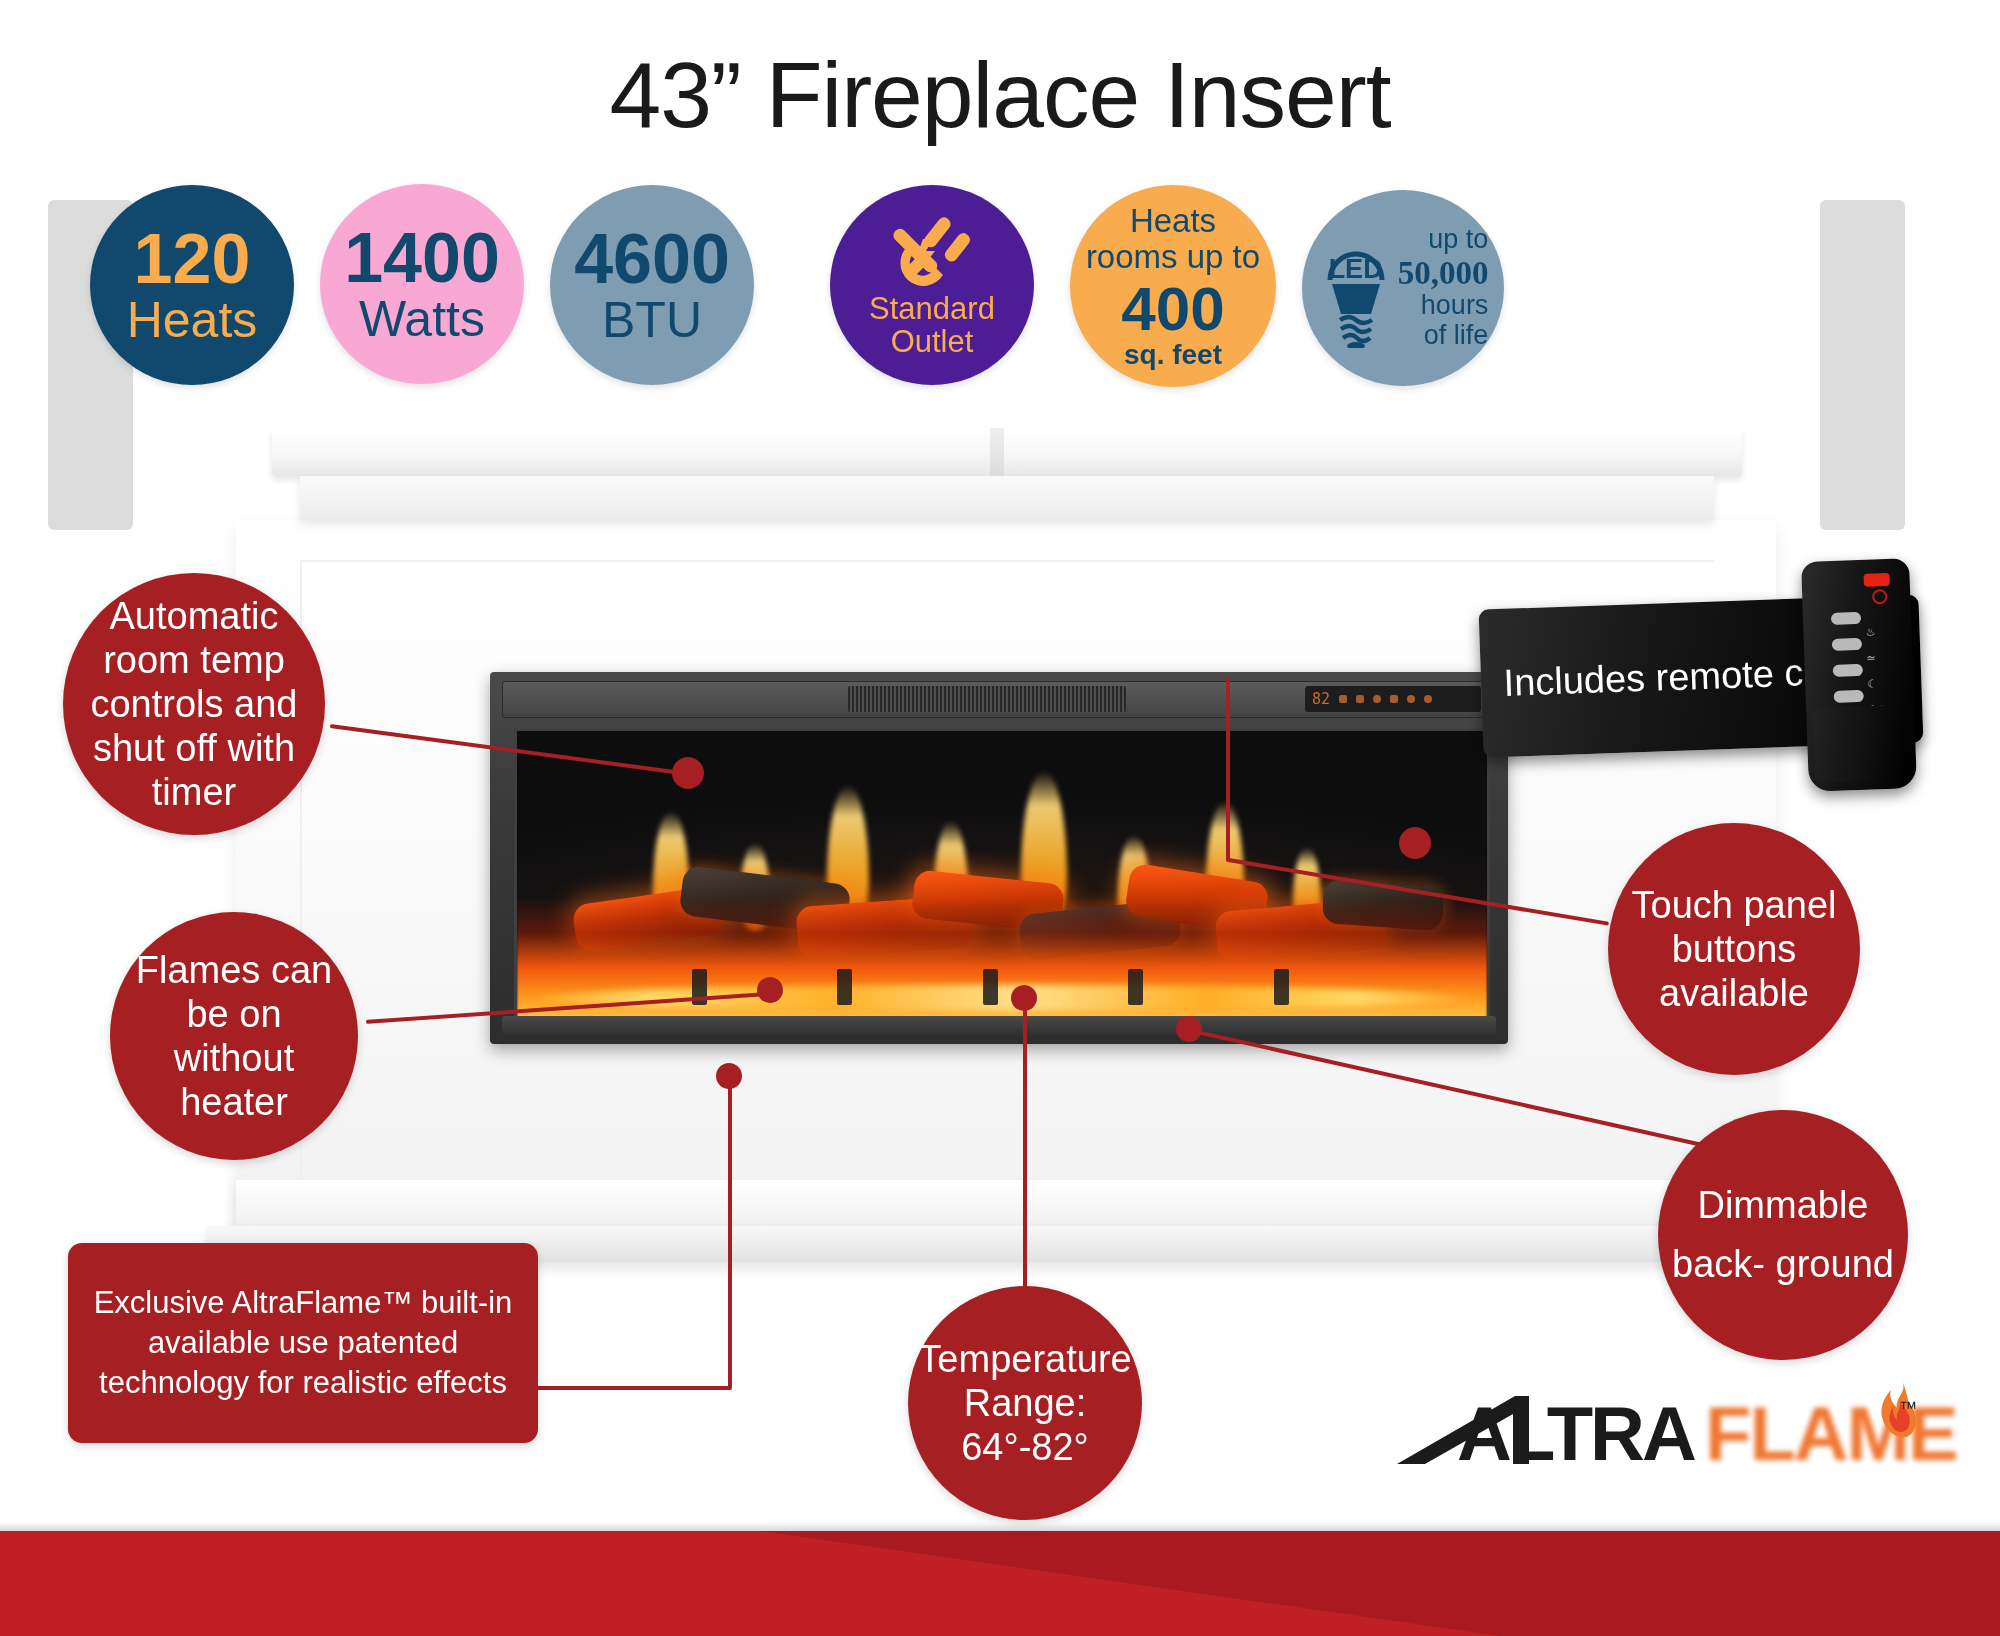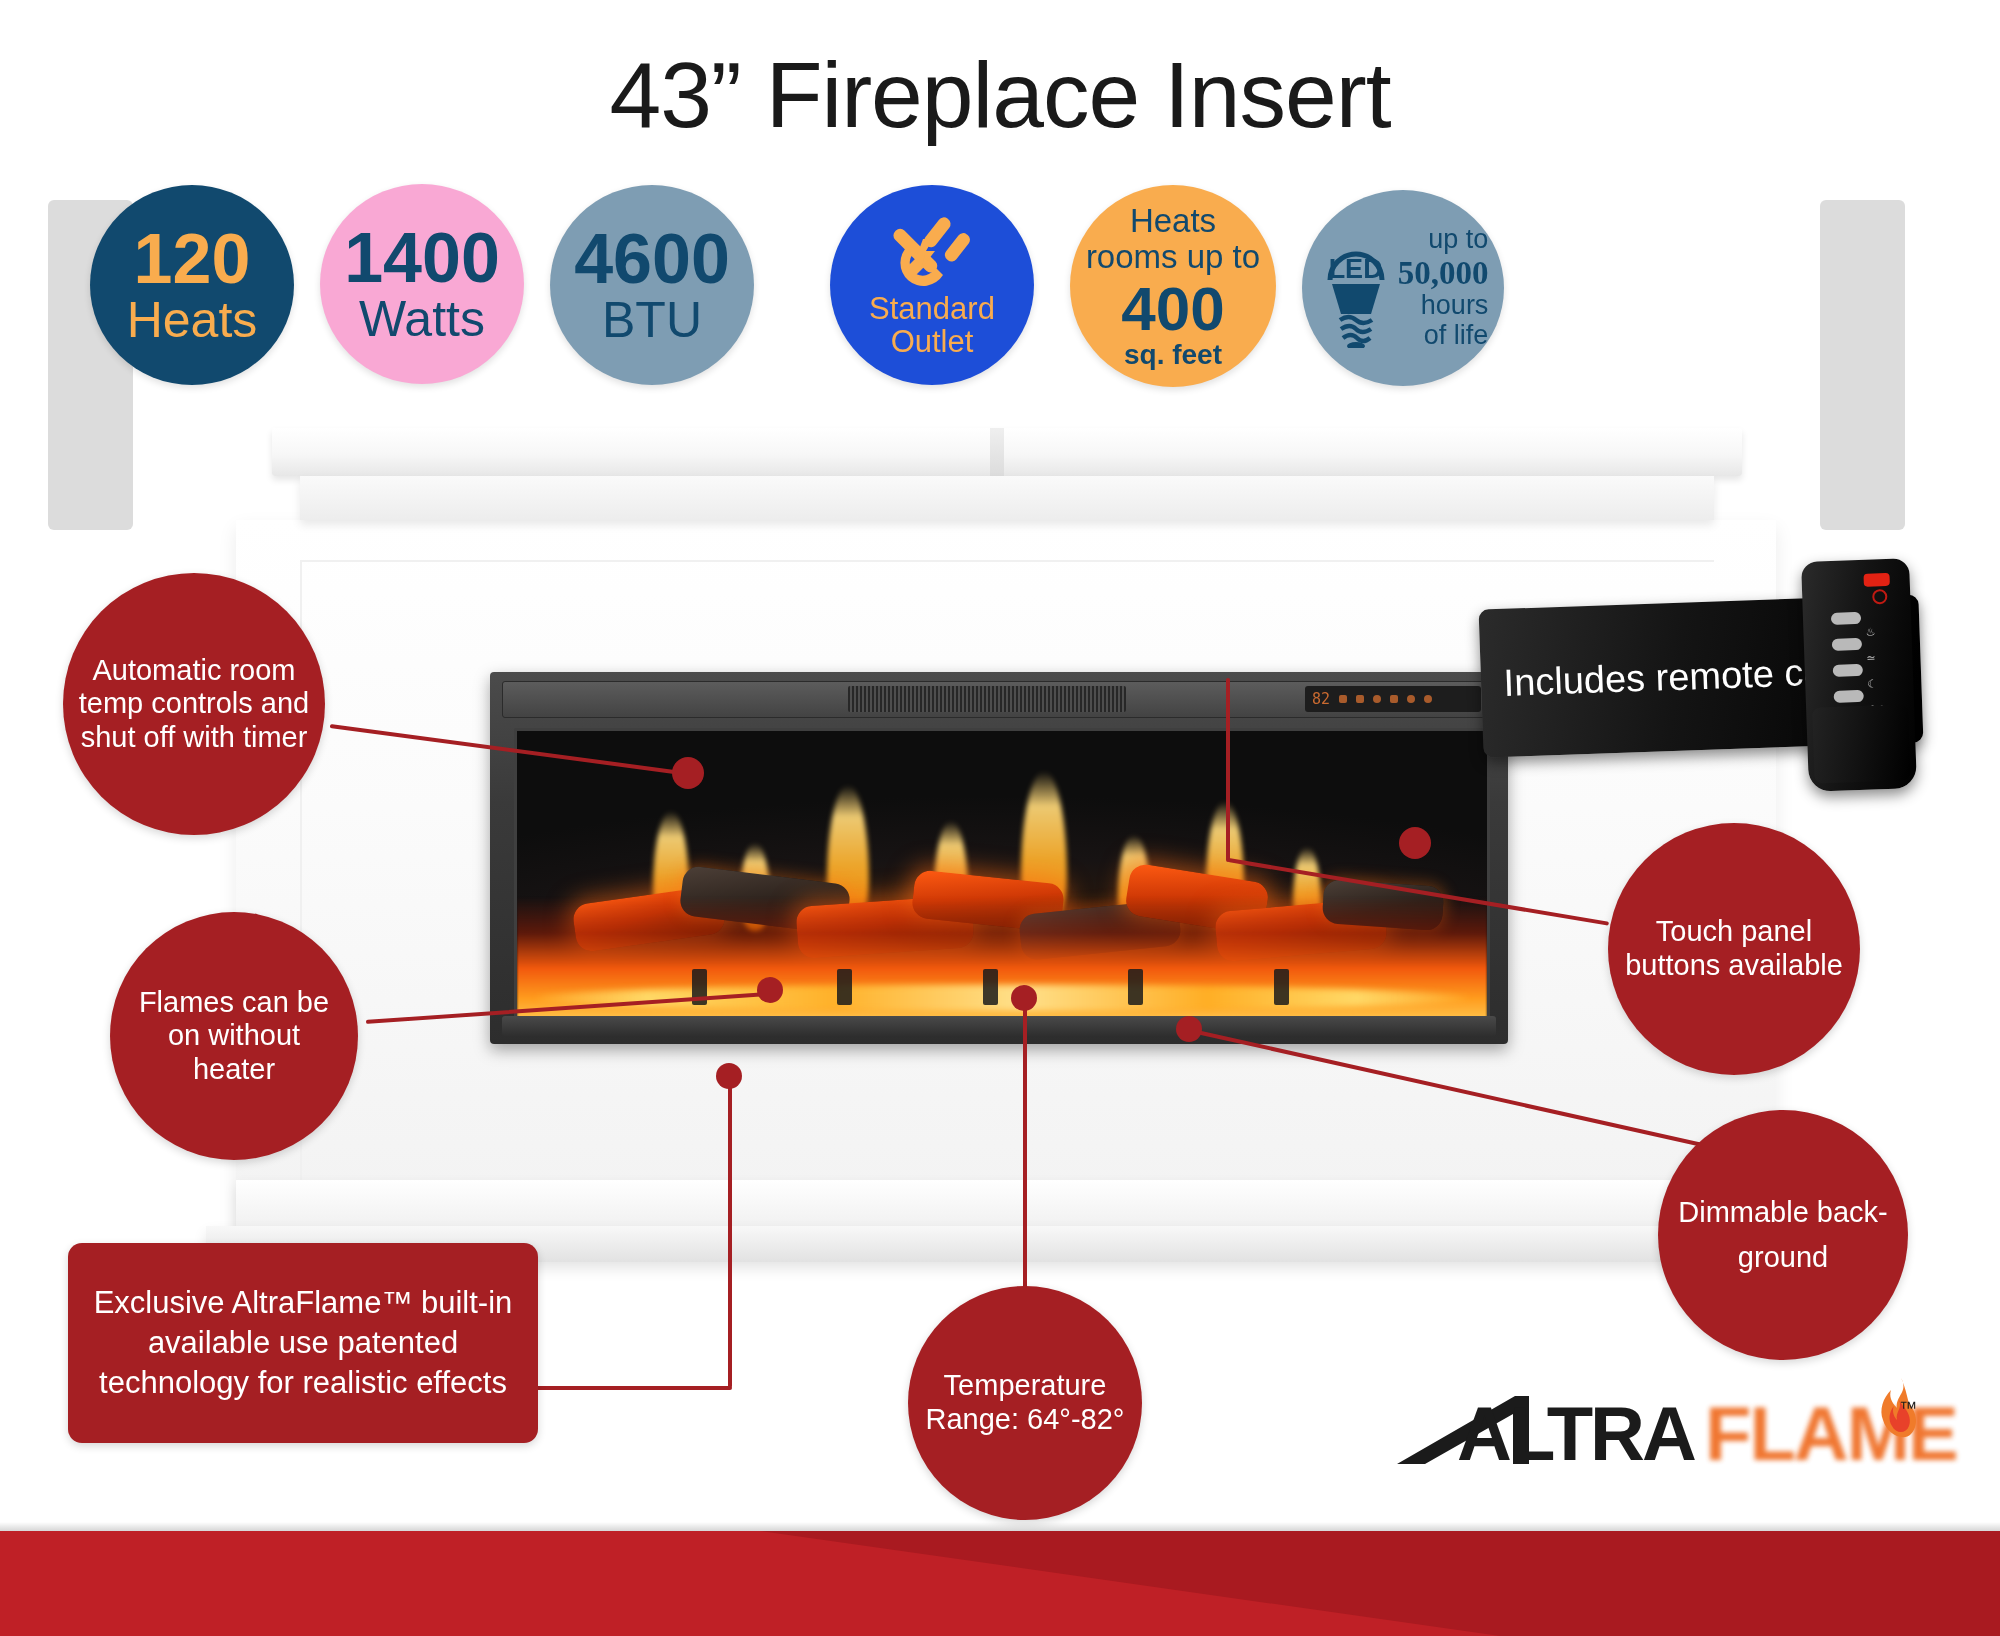--- a/index.html
+++ b/index.html
@@ -134,21 +134,21 @@
     text-align:center;line-height:1.02;
     box-shadow:0 3px 7px rgba(0,0,0,.12);
   }
   .badge .big{font-weight:700;display:block;}
   .badge .small{display:block;}
 
   
   .callout-circle{
     position:absolute;border-radius:50%;background:#a51f23;color:#fff;
     display:flex;align-items:center;justify-content:center;text-align:center;
-    font-size:29px;line-height:1.16;padding:14px;box-sizing:border-box;
+    font-size:38px;line-height:1.16;padding:14px;box-sizing:border-box;
     box-shadow:0 3px 8px rgba(0,0,0,.16);
     z-index:6;
   }
   .callout-box{
     position:absolute;background:#a51f23;color:#fff;border-radius:14px;
     display:flex;align-items:center;justify-content:center;text-align:center;
     font-size:30px;line-height:1.30;padding:18px 22px;box-sizing:border-box;
     box-shadow:0 3px 8px rgba(0,0,0,.16);
     z-index:6;
   }
@@ -266,21 +266,21 @@
   <div class="badge" style="left:320px;top:184px;width:204px;height:200px;background:#f9a8d4;">
     <span class="big" style="font-size:70px;color:#11496e;">1400</span>
     <span class="small" style="font-size:50px;color:#11496e;">Watts</span>
   </div>
 
   <div class="badge" style="left:550px;top:185px;width:204px;height:200px;background:#7e9db3;">
     <span class="big" style="font-size:70px;color:#11496e;">4600</span>
     <span class="small" style="font-size:50px;color:#11496e;">BTU</span>
   </div>
 
-  <div class="badge" style="left:830px;top:185px;width:204px;height:200px;background:#1d4ed8;">
+  <div class="badge" style="left:830px;top:185px;width:204px;height:200px;background:#4c1d95;">
     <span style="display:block;margin-bottom:2px;">
       <svg width="86" height="76" viewBox="0 0 86 76">
         <g fill="#f9ac4e">
           <rect x="42" y="4" width="13" height="34" rx="6" transform="rotate(38 48 21)"></rect>
           <rect x="62" y="20" width="13" height="32" rx="6" transform="rotate(38 68 36)"></rect>
           <rect x="20" y="12" width="13" height="56" rx="6" transform="rotate(-45 26 40)"></rect>
           <path d="M20 34 a23 23 0 1 0 34 30 l-8 -8 a13 13 0 1 1 -18 -16 z"></path>
           <path d="M22 46 a22 22 0 0 0 30 22 l10 10 a9 9 0 0 1 -12 12 l-24 -24 a9 9 0 0 1 -4 -20 z" opacity="0"></path>
           <path d="M16 58 l16 -16 8 9 -16 16 z"></path>
           <path d="M34 28 l10 0 -7 12 9 0 -14 18 4 -14 -8 0 z"></path>

